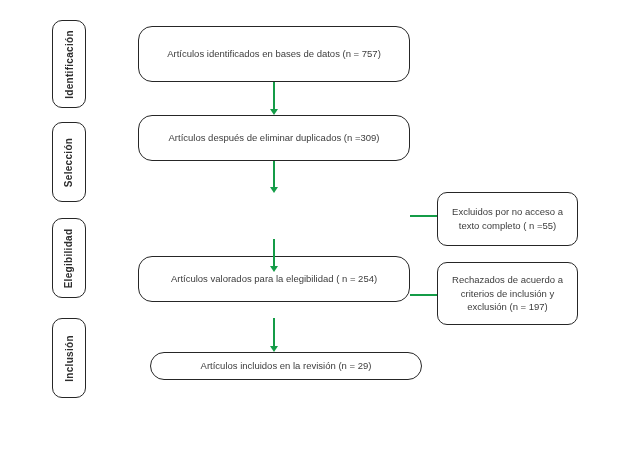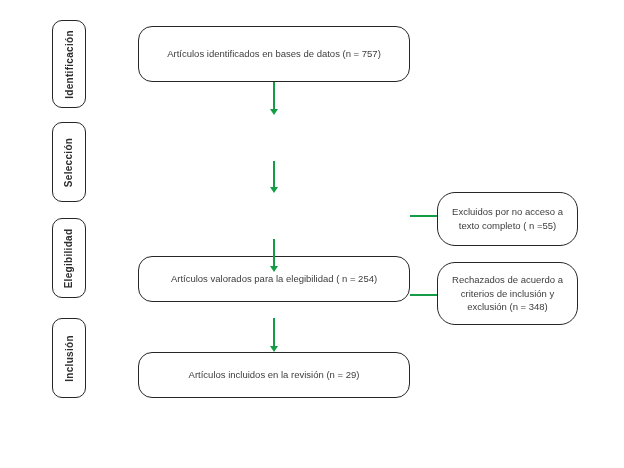--- a/index.html
+++ b/index.html
@@ -26,21 +26,21 @@
   
   .flow-box{
     position:absolute;left:138px;width:272px;
     border:1.6px solid var(--box-border);border-radius:14px;background:#fff;
     display:flex;align-items:center;justify-content:center;text-align:center;
     font-size:9.5px;line-height:1.35;padding:2px 12px;
   }
   
   .side-box{
     position:absolute;left:437px;width:141px;
-    border:1.6px solid var(--box-border);border-radius:18px;background:#fff;
+    border:1.6px solid var(--box-border);border-radius:10px;background:#fff;
     display:flex;align-items:center;justify-content:center;text-align:center;
     font-size:9.5px;line-height:1.45;padding:4px 7px;
   }
   
   .arrow-v{
     position:absolute;left:273px;width:2px;background:var(--arrow-green);
   }
   .arrow-v::after{
     content:"";position:absolute;bottom:-6px;left:-3.5px;
     border-left:4.5px solid transparent;border-right:4.5px solid transparent;
@@ -65,32 +65,35 @@
   <div class="stage" style="top:218px;height:80px;">
     <span>Elegibilidad</span>
   </div>
   <div class="stage" style="top:318px;height:80px;">
     <span>Inclusión</span>
   </div>
 
   <div class="flow-box" style="top:26px;height:56px;">
     <span>Artículos identificados en bases de datos (n = 757)</span>
   </div>
+  <div class="flow-box" style="top:115px;height:46px;">
+    <span>Artículos después de eliminar duplicados (n =309)</span>
+  </div>
   <div class="flow-box" style="top:256px;height:46px;">
     <span>Artículos valorados para la elegibilidad ( n = 254)</span>
   </div>
-  <div class="flow-box" style="top:352px;height:46px;">
+  <div class="flow-box" style="top:352px;height:28px;margin-left:12px;">
     <span>Artículos incluidos en la revisión  (n = 29)</span>
   </div>
 
   <div class="side-box" style="top:192px;height:54px;">
     <span>Excluidos por no acceso a texto completo ( n =55)</span>
   </div>
   <div class="side-box" style="top:262px;height:63px;">
-    <span>Rechazados de acuerdo a criterios de inclusión y exclusión (n = 348)</span>
+    <span>Rechazados de acuerdo a criterios de inclusión y exclusión (n = 197)</span>
   </div>
 
   <div class="arrow-v" style="top:82px;height:27px;"></div>
   <div class="arrow-v" style="top:161px;height:26px;"></div>
   <div class="arrow-v" style="top:239px;height:27px;"></div>
   <div class="arrow-v" style="top:318px;height:28px;"></div>
 
   <div class="connector" style="top:215px;"></div>
   <div class="connector" style="top:294px;"></div>
 

